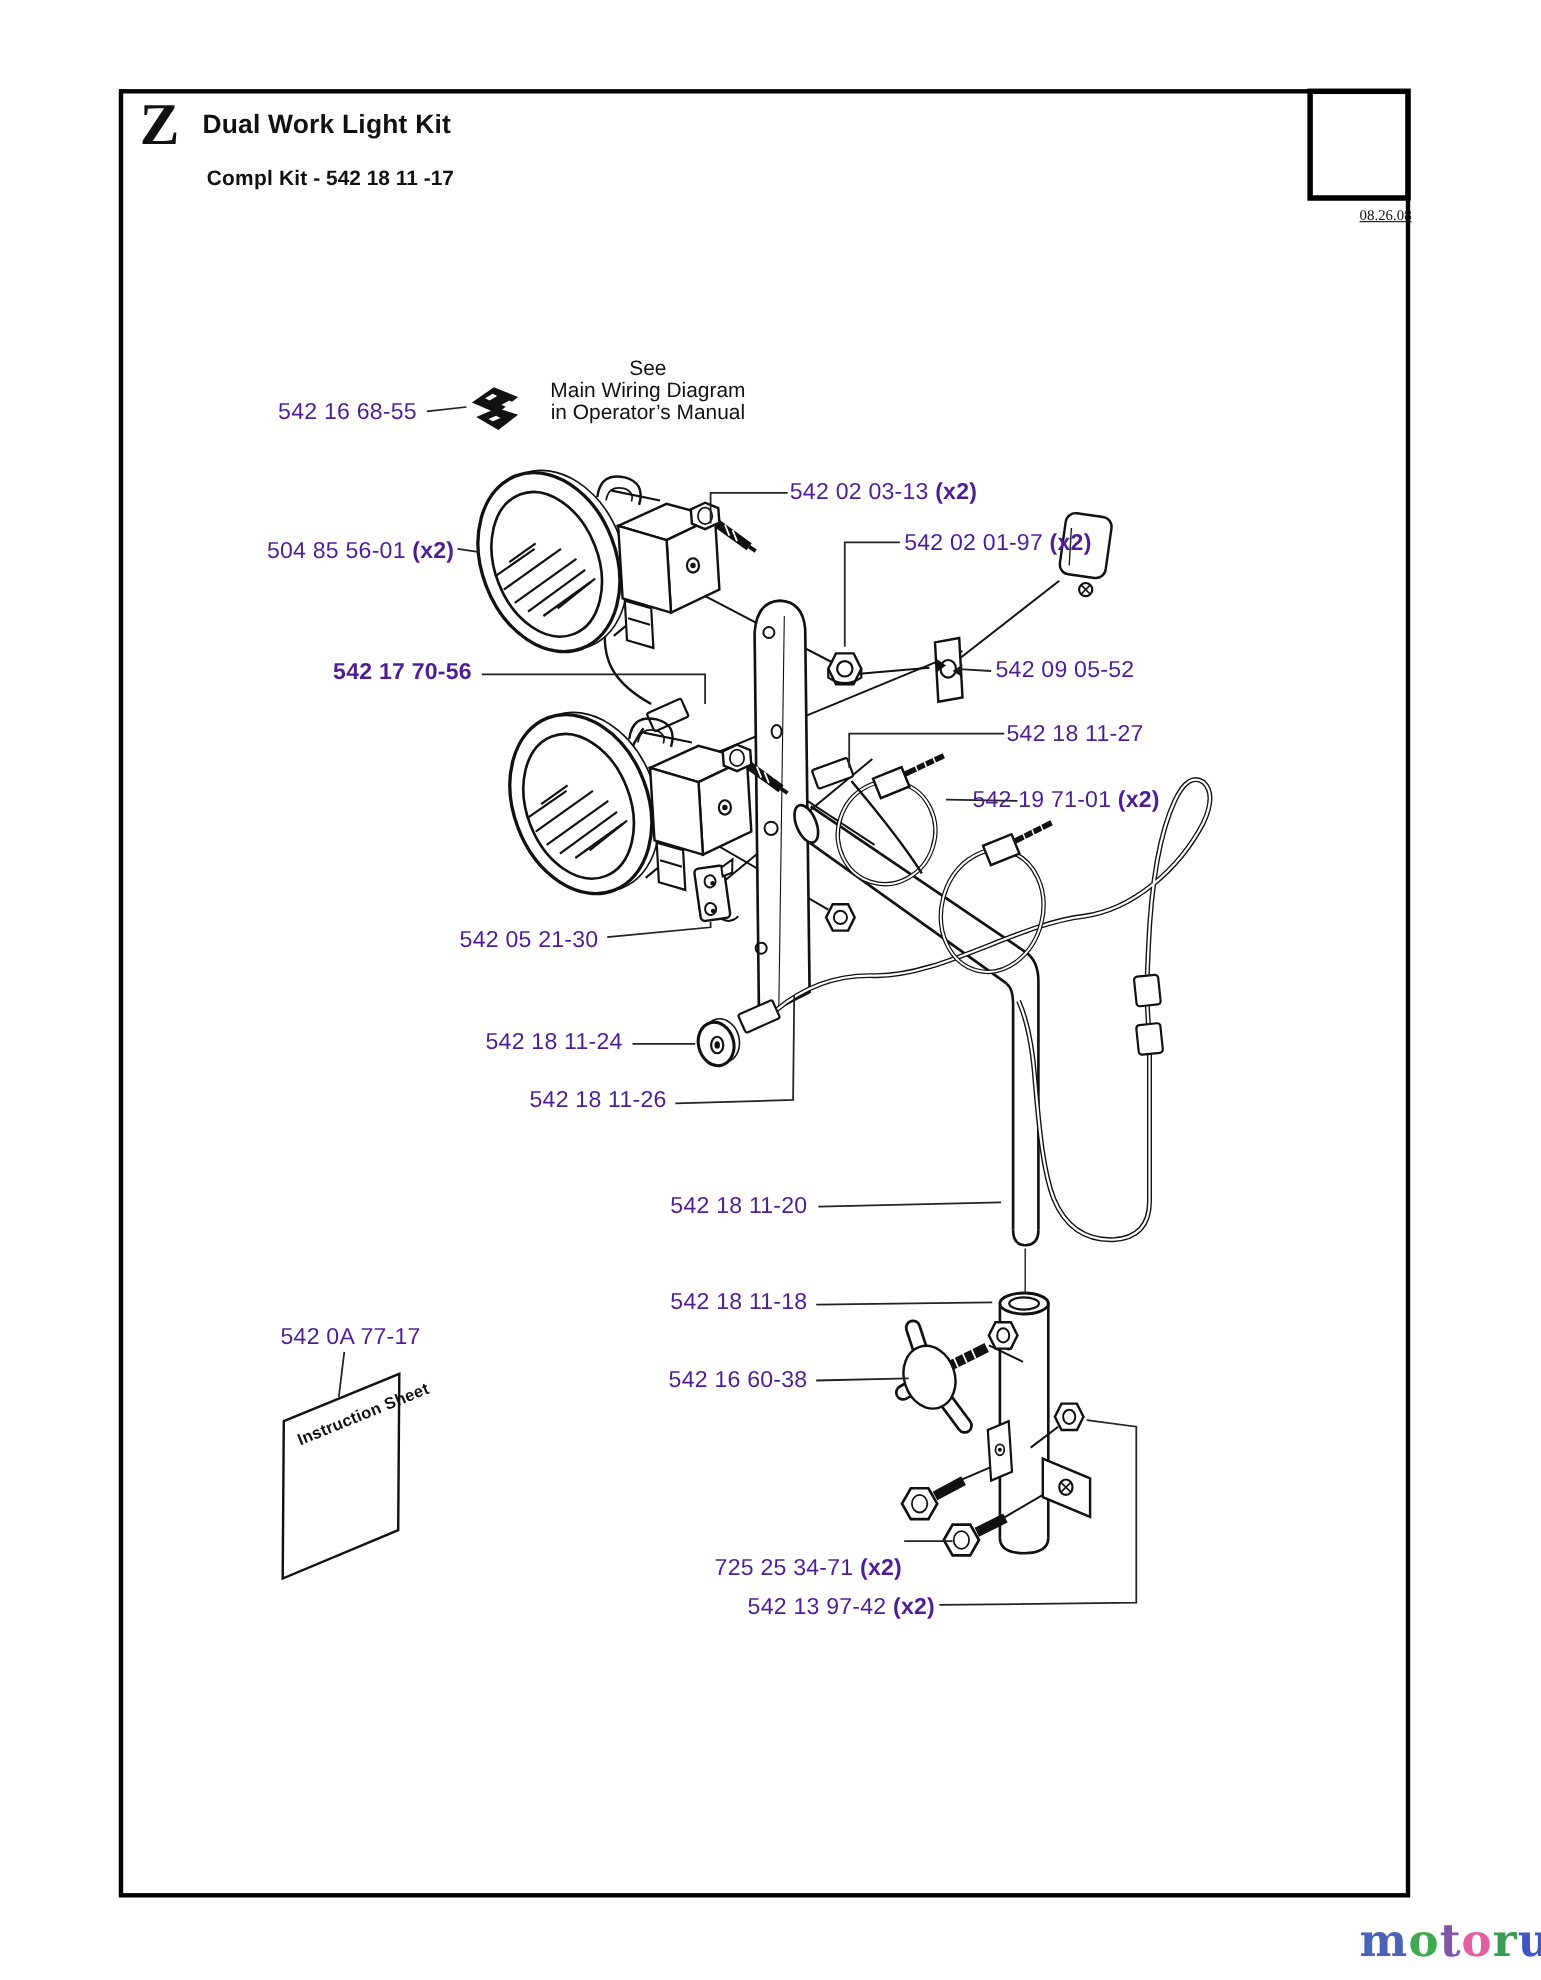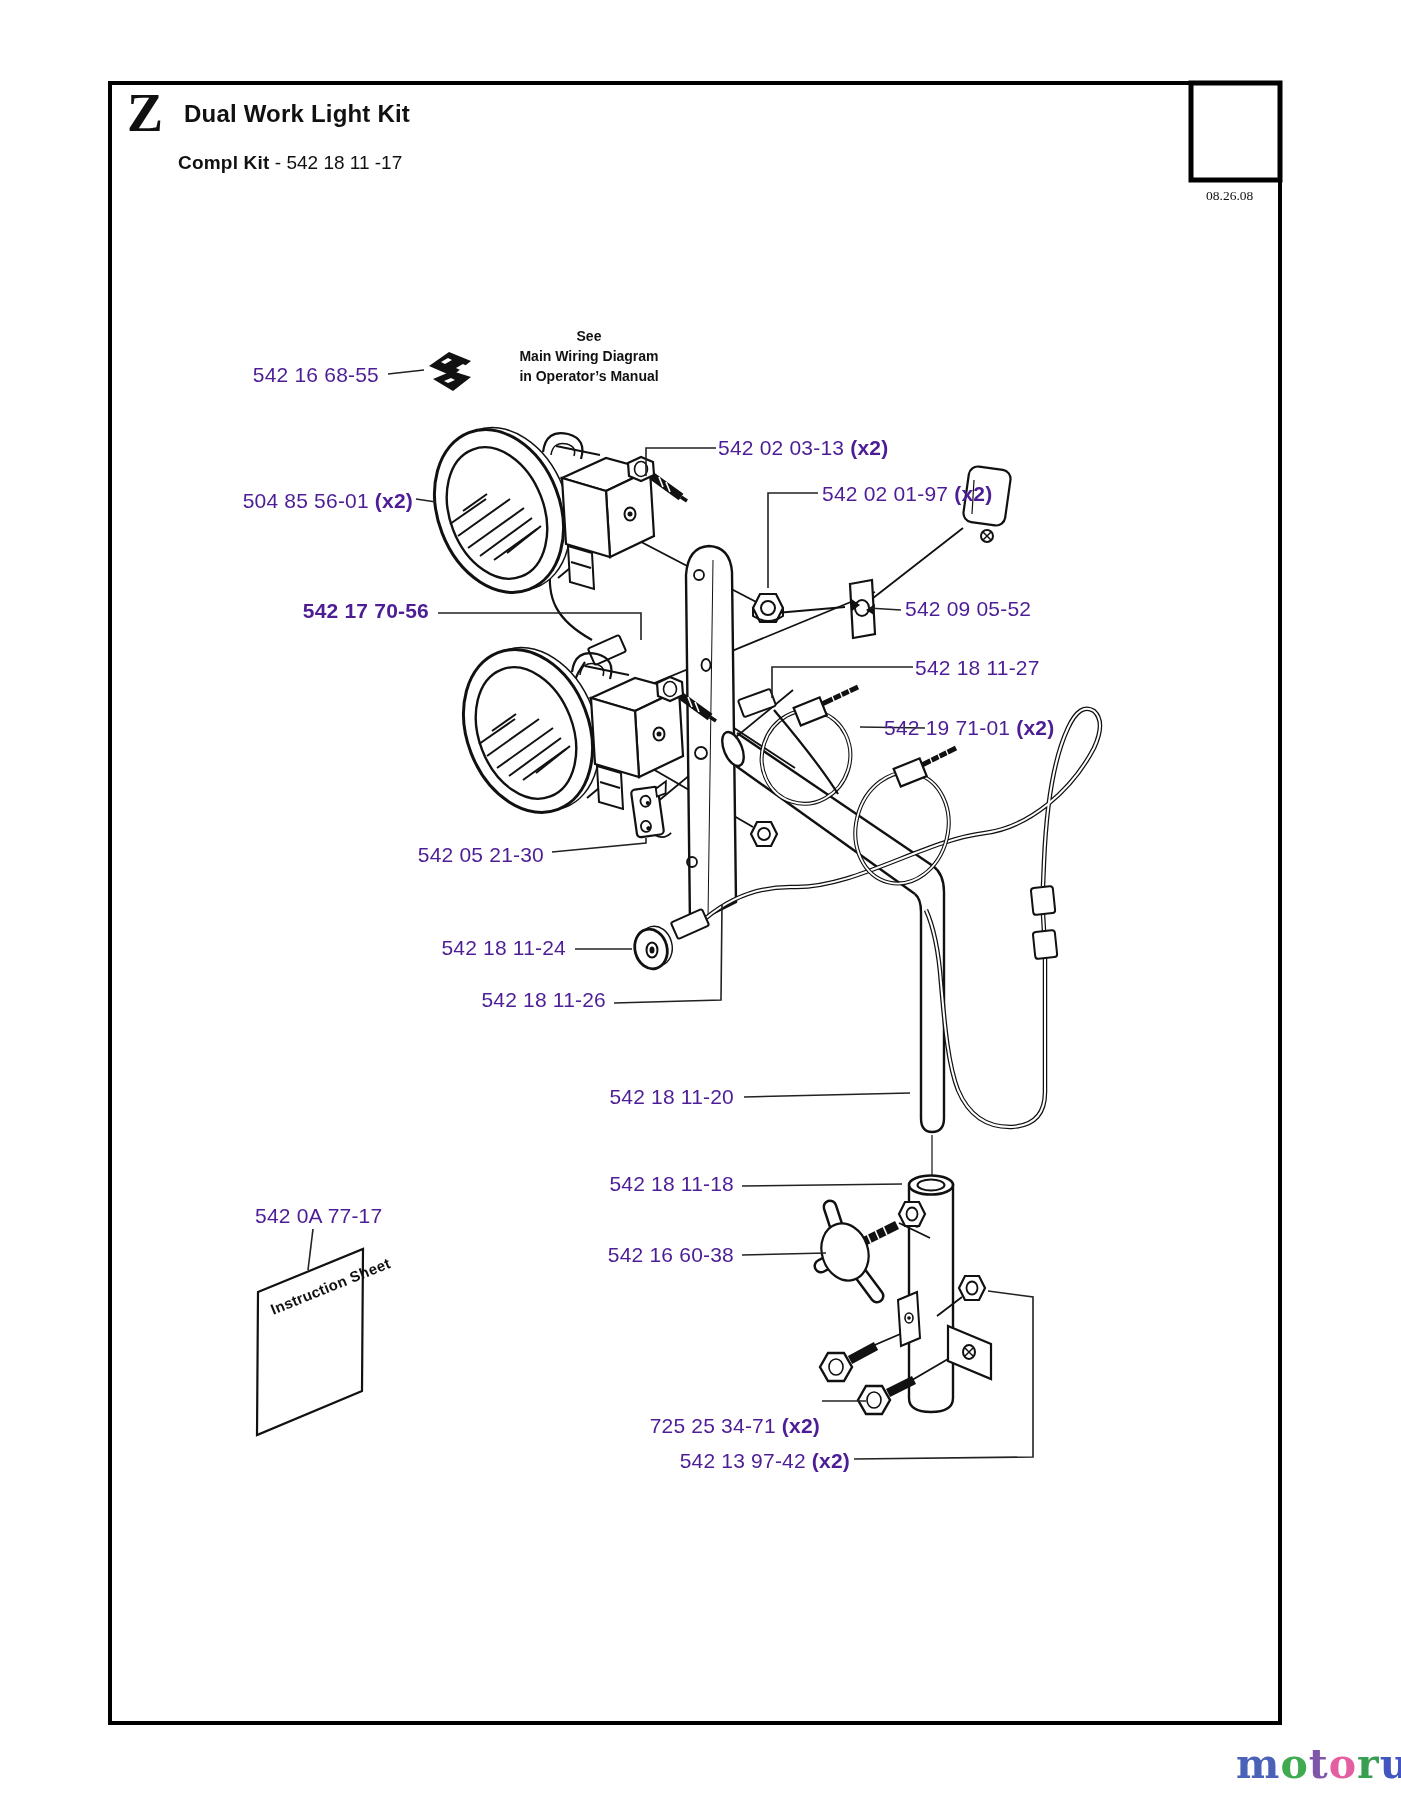--- a/index.html
+++ b/index.html
@@ -8,21 +8,21 @@
   #art{position:absolute;left:0;top:0;width:1401px;height:1800px;}
   .abs{position:absolute;white-space:nowrap;}
   .lbl{font-size:21px;letter-spacing:.2px;color:#4c1d95;}
   .r{text-align:right;}
   .lbl .q{font-weight:bold;margin-left:6px;}
   #sec-letter{font-family:"Liberation Serif",serif;font-weight:bold;font-size:54px;line-height:1;}
   #doc-title{font-size:24px;font-weight:bold;letter-spacing:.2px;}
   #kit-line{font-size:19px;}
   #kit-line b{letter-spacing:.2px;}
   #rev-date{font-family:"Liberation Serif",serif;font-size:13.5px;}
-  #wiring-note{font-size:14px;font-weight:bold;text-align:center;line-height:20px;}
+  #wiring-note{font-size:19px;font-weight:normal;text-align:center;line-height:20px;}
   #sheet-text{font-size:15px;font-weight:bold;transform:rotate(-22deg);transform-origin:left top;letter-spacing:.3px;}
   #logo{font-family:"DejaVu Serif",serif;font-weight:bold;font-size:41px;letter-spacing:1px;line-height:1;}
 </style>
 </head>
 <body>
 
 <div id="page">
 
 <svg id="art" viewBox="0 0 1401 1800" xmlns="http://www.w3.org/2000/svg">
   <defs>
@@ -260,22 +260,22 @@
     <path d="M 742,1186 L 902,1184"></path>
     <path d="M 313,1229 L 308,1270"></path>
     <path d="M 742,1255 L 826,1253"></path>
     <path d="M 822,1401 L 866,1401"></path>
     <path d="M 854,1459 L 1033,1457 L 1033,1297 L 988,1291"></path>
   </g>
 </svg>
 
 <div id="sec-letter" class="abs" style="left:127px;top:86px;">Z</div>
 <div id="doc-title" class="abs" style="left:184px;top:100px;">Dual Work Light Kit</div>
-<div id="kit-line" class="abs" style="left:178px;top:152px;"><b>Compl Kit</b><span> - 542 18 11 -17</span></div>
-<div id="rev-date" class="abs" style="left:1206px;top:188px;">08.26.08</div>
+<div id="kit-line" class="abs" style="left:188px;top:152px;font-weight:bold;"><b>Compl Kit</b><span> - 542 18 11 -17</span></div>
+<div id="rev-date" class="abs" style="left:1236px;top:188px;text-decoration:underline;">08.26.08</div>
 
 <div id="wiring-note" class="abs" style="left:488px;top:326px;width:202px;">
   <div>See</div>
   <div>Main Wiring Diagram</div>
   <div>in Operator’s Manual</div>
 </div>
 
 <div class="abs lbl r" style="left:230px;top:363px;width:155px;"><span>542 16 68-55</span><b class="q"></b></div>
 <div class="abs lbl" style="left:718px;top:436px;"><span>542 02 03-13</span><b class="q">(x2)</b></div>
 <div class="abs lbl r" style="left:228px;top:489px;width:185px;"><span>504 85 56-01</span><b class="q">(x2)</b></div>

